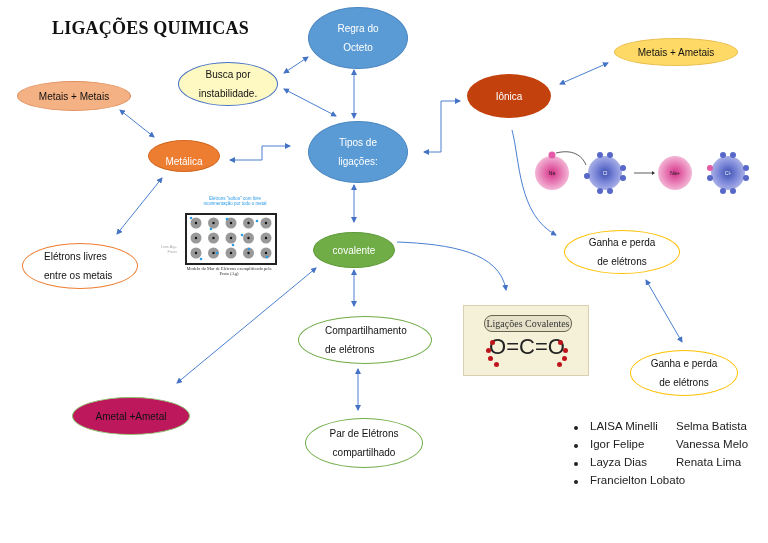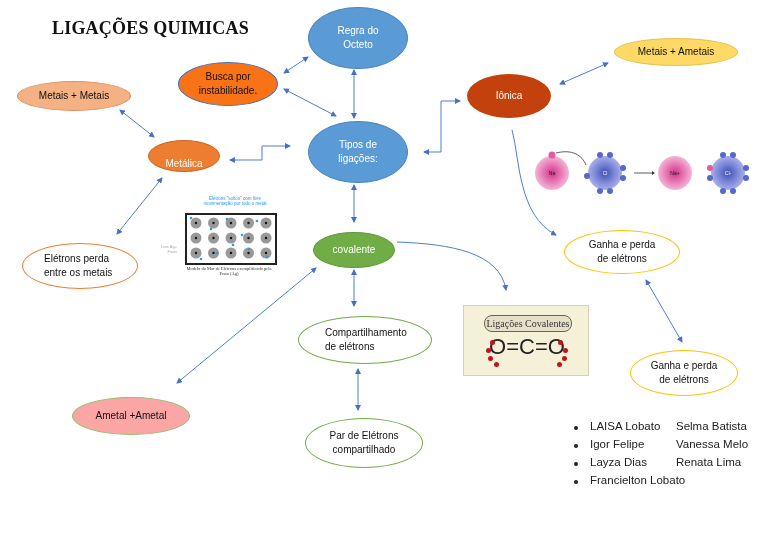--- a/index.html
+++ b/index.html
@@ -1,32 +1,32 @@
 <!DOCTYPE html>
 <html><head>
 <meta charset="utf-8">
 <style>
   html, body { margin:0; padding:0; background:#ffffff; }
   body { width:768px; height:543px; position:relative; overflow:hidden;
          font-family:"Liberation Sans", sans-serif; }
   .title { position:absolute; left:52px; top:18px; font-family:"Liberation Serif", serif;
            font-weight:bold; font-size:18px; color:#111; letter-spacing:0.2px; }
   .node { position:absolute; border-radius:50%; display:flex; align-items:center;
-          justify-content:center; text-align:center; font-size:10px; line-height:14px;
+          justify-content:center; text-align:center; font-size:10px; line-height:19px;
           box-sizing:border-box; }
   .blue-fill { background:#5b9bd5; color:#fff; border:1px solid #4a86c0; }
-  .blue-out { background:#f97316; color:#111; border:1.5px solid #4472c4; }
+  .blue-out { background:#fef9c3; color:#111; border:1.5px solid #4472c4; }
   .orange-fill { background:#ed7d31; color:#fff; border:1px solid #d06820; }
   .salmon-fill { background:#f4b183; color:#111; border:1px solid #e09060; }
   .orange-out { background:#fff; color:#111; border:1.5px solid #ed7d31; }
   .gold-fill { background:#c2410c; color:#fff; border:5px solid #c2410c; }
   .ltgold-fill { background:#ffd966; color:#111; border:1px solid #e8c050; }
   .gold-out { background:#fff; color:#111; border:1.5px solid #ffc000;align-items:center; }
   .green-fill { background:#70ad47; color:#fff; border:1px solid #5e9a38; }
-  .ltgreen-fill { background:#fca5a5; color:#111; border:1px solid #8fbf70;align-items:center; }
+  .ltgreen-fill { background:#be185d; color:#111; border:1px solid #8fbf70;align-items:center; }
   .green-out { background:#fff; color:#111; border:1.5px solid #70ad47; }
   svg.arrows { position:absolute; left:0; top:0; }
   .metal-img { position:absolute; left:155px; top:196px; width:120px; height:90px; }
   .metal-caption-top { position:absolute; left:0; top:0; width:120px; text-align:center;
            font-size:4.5px; line-height:5px; color:#2e9be8; left:40px; width:80px; }
   .lattice { position:absolute; left:30px; top:17px; width:88px; height:48px;
              border:2px solid #222; background:#fff; }
   .metal-caption-bottom { position:absolute; left:30px; top:70px; width:88px; text-align:center;
            font-size:4.5px; line-height:5px; color:#333; font-family:"Liberation Serif", serif; }
   .ions-label { position:absolute; left:0; top:48px; font-size:4px; line-height:5px; color:#aaa; width:22px; text-align:right;}
@@ -89,21 +89,21 @@
     <span style="width:60px">Tipos de ligações:</span>
   </div>
 
 <div class="node salmon-fill" style="left:17px;top:81px;width:114px;height:30px;">
     <span>Metais + Metais</span>
   </div>
 <div class="node orange-fill" style="left:148px;top:140px;width:72px;height:32px;align-items:flex-end;">
     <span>Metálica</span>
   </div>
 <div class="node orange-out" style="left:22px;top:243px;width:116px;height:46px;">
-    <span style="width:72px;text-align:left">Elétrons perda entre os metais</span>
+    <span style="width:72px;text-align:left">Elétrons livres entre os metais</span>
   </div>
 
 <div class="node gold-fill" style="left:467px;top:74px;width:84px;height:44px;">
     <span>Iônica</span>
   </div>
 <div class="node ltgold-fill" style="left:614px;top:38px;width:124px;height:28px;">
     <span>Metais + Ametais</span>
   </div>
 <div class="node gold-out" style="left:564px;top:230px;width:116px;height:44px;">
     <span style="width:70px">Ganha e perda de elétrons</span>
@@ -232,21 +232,21 @@
   <span class="dot" style="left:30px;top:56px"></span>
   <span class="dot" style="left:94px;top:34px"></span>
   <span class="dot" style="left:99px;top:42px"></span>
   <span class="dot" style="left:98px;top:50px"></span>
   <span class="dot" style="left:93px;top:56px"></span>
 </div>
 
 <div class="authors">
   <div class="author-row">
       <span class="bullet"></span>
-      <span class="a1">LAISA Lobato</span>
+      <span class="a1">LAISA Minelli</span>
       <span class="a2">Selma Batista</span>
     </div>
   <div class="author-row">
       <span class="bullet"></span>
       <span class="a1">Igor Felipe</span>
       <span class="a2">Vanessa Melo</span>
     </div>
   <div class="author-row">
       <span class="bullet"></span>
       <span class="a1">Layza Dias</span>

